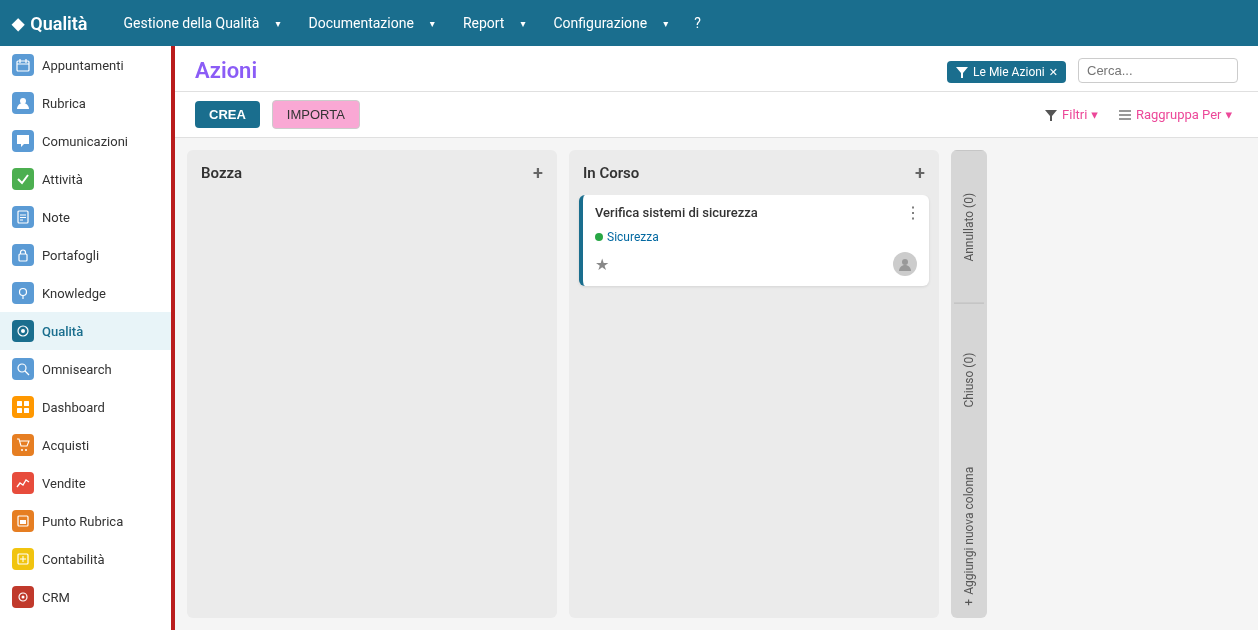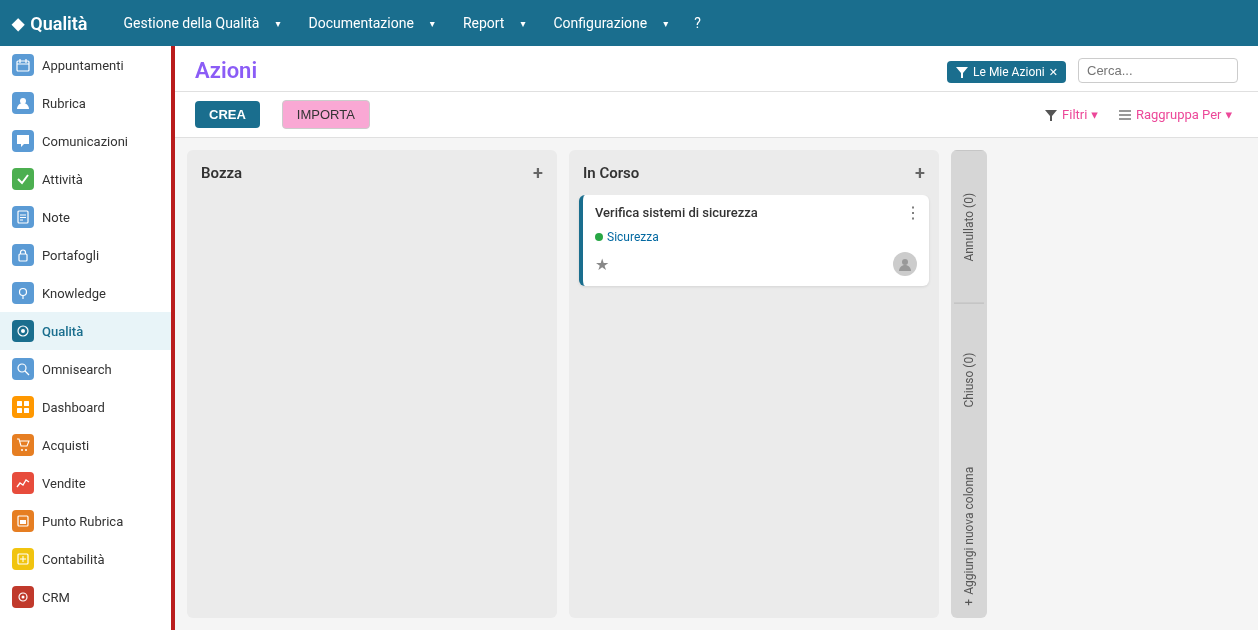--- a/index.html
+++ b/index.html
@@ -123,21 +123,21 @@
       width: 160px;
     }
 
     
     .action-toolbar {
       background: white;
       padding: 8px 20px;
       border-bottom: 1px solid #e0e0e0;
       display: flex;
       align-items: center;
-      gap: 22px;
+      gap: 12px;
       flex-shrink: 0;
     }
     .btn-primary {
       background: #1a6e8e;
       color: white;
       border: none;
       padding: 6px 14px;
       border-radius: 4px;
       cursor: pointer;
       font-size: 13px;

